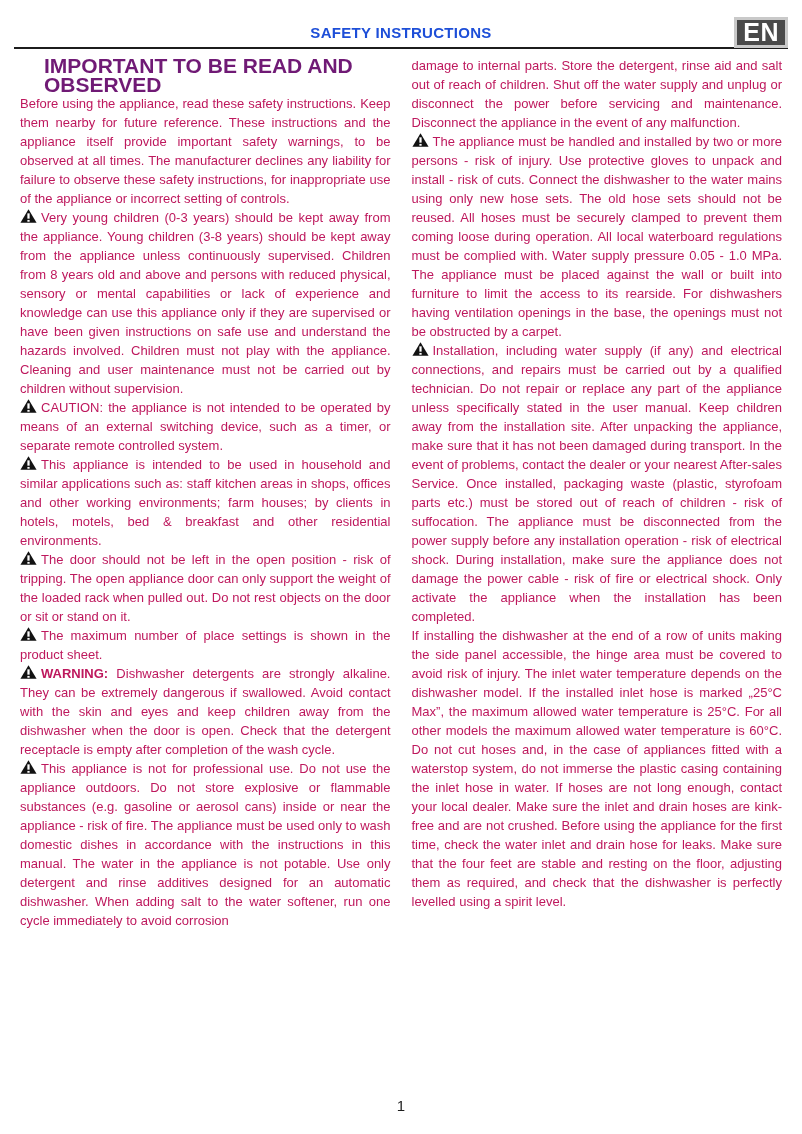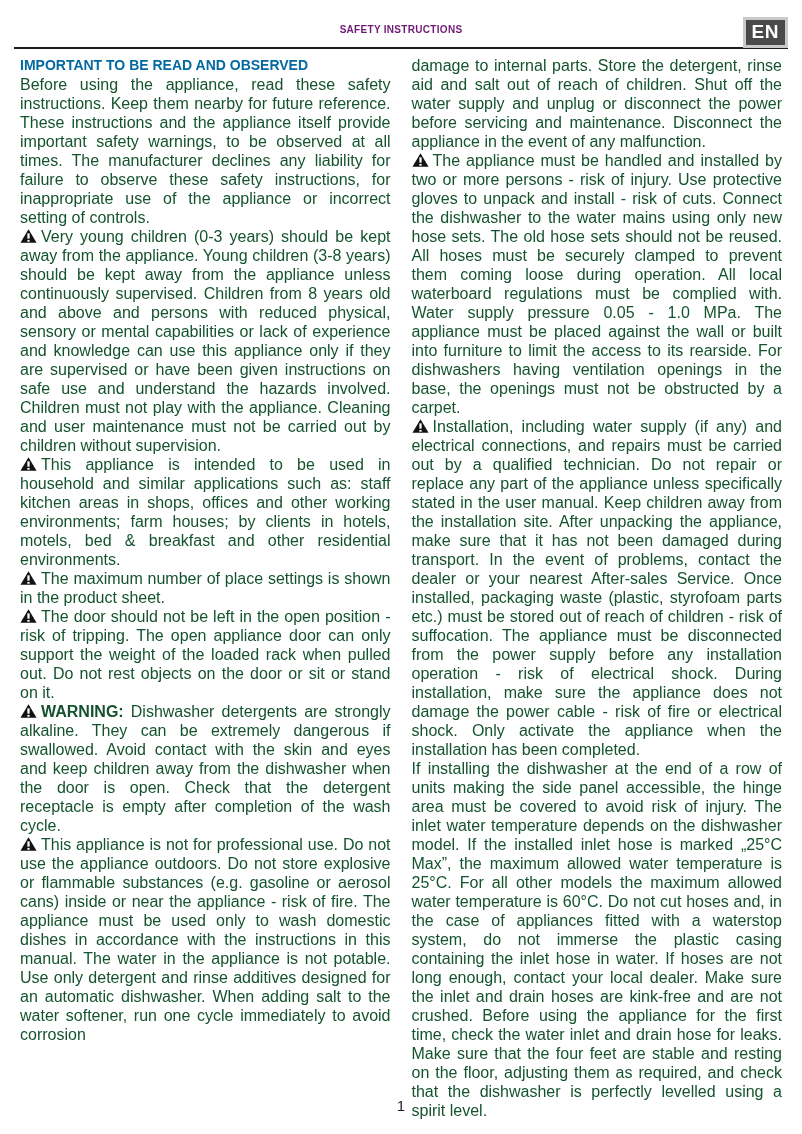--- a/index.html
+++ b/index.html
@@ -9,63 +9,64 @@
     font-family: "Liberation Sans", sans-serif;
     color: #1d1d1d;
     position: relative;
     overflow: hidden;
   }
   .page { position: absolute; inset: 0; padding: 14px 14px 0 14px; }
 
   .header { position: relative; height: 33px; }
   .title {
     text-align: center;
-    font-size: 10px;
+    font-size: 15px;
     font-weight: bold;
     letter-spacing: .3px;
     padding-top: 10px;
-    color: #701a75;
+    color: #1d4ed8;
   }
   .lang-badge {
     position: absolute; right: 0; top: 3px;
     background: #c9c9c9;
     padding: 3px;
     line-height: 0;
   }
   .lang-badge-inner {
     display: inline-block;
     background: #4a4a4a;
     color: #ffffff;
     font-weight: bold;
-    font-size: 19px;
+    font-size: 25px;
     line-height: 24px;
     padding: 0 6px 1px 6px;
     letter-spacing: .5px;
   }
   .rule { border-bottom: 2px solid #1c1c1c; }
 
   .columns {
     display: flex;
     gap: 21px;
     padding: 7px 6px 0 6px;
   }
   .col { flex: 1; min-width: 0; }
 
   .para {
-    font-size: 16px;
+    font-size: 13px;
     line-height: 19px;
     text-align: justify;
-    color: #14532d;
+    color: #be185d;
   }
   .sec-heading {
-    font-size: 14px;
+    font-size: 21px;
     line-height: 19px;
     font-weight: bold;
-    color: #0369a1;
+    color: #701a75;
     margin-top: 9px;
+    margin-left: 24px;
   }
   .col > .sec-heading:first-child { margin-top: 0; }
 
   .warn { display: inline-block; margin-right: 4px; }
   .warn svg { width: 17px; height: 14px; vertical-align: -1px; display: inline-block; }
 
   .page-number {
     position: absolute;
     bottom: 20px; left: 0; right: 0;
     text-align: center;
@@ -93,31 +94,36 @@
         <p class="para">Before using the appliance, read these safety instructions. Keep them nearby for future reference. These instructions and the appliance itself provide important safety warnings, to be observed at all times. The manufacturer declines any liability for failure to observe these safety instructions, for inappropriate use of the appliance or incorrect setting of controls.</p>
         <p class="para"><span class="warn"><svg viewBox="0 0 24 20" aria-hidden="true">
               <polygon points="12,0.5 23.5,19.5 0.5,19.5" fill="#121212"></polygon>
               <rect x="10.4" y="6.2" width="3.2" height="7.6" fill="#ffffff"></rect>
               <rect x="10.4" y="15.6" width="3.2" height="2.6" fill="#ffffff"></rect>
             </svg></span>Very young children (0-3 years) should be kept away from the appliance. Young children (3-8 years) should be kept away from the appliance unless continuously supervised. Children from 8 years old and above and persons with reduced physical, sensory or mental capabilities or lack of experience and knowledge can use this appliance only if they are supervised or have been given instructions on safe use and understand the hazards involved. Children must not play with the appliance. Cleaning and user maintenance must not be carried out by children without supervision.</p>
         <p class="para"><span class="warn"><svg viewBox="0 0 24 20" aria-hidden="true">
               <polygon points="12,0.5 23.5,19.5 0.5,19.5" fill="#121212"></polygon>
               <rect x="10.4" y="6.2" width="3.2" height="7.6" fill="#ffffff"></rect>
               <rect x="10.4" y="15.6" width="3.2" height="2.6" fill="#ffffff"></rect>
+            </svg></span>CAUTION: the appliance is not intended to be operated by means of an external switching device, such as a timer, or separate remote controlled system.</p>
+        <p class="para"><span class="warn"><svg viewBox="0 0 24 20" aria-hidden="true">
+              <polygon points="12,0.5 23.5,19.5 0.5,19.5" fill="#121212"></polygon>
+              <rect x="10.4" y="6.2" width="3.2" height="7.6" fill="#ffffff"></rect>
+              <rect x="10.4" y="15.6" width="3.2" height="2.6" fill="#ffffff"></rect>
             </svg></span>This appliance is intended to be used in household and similar applications such as: staff kitchen areas in shops, offices and other working environments; farm houses; by clients in hotels, motels, bed &amp; breakfast and other residential environments.</p>
         <p class="para"><span class="warn"><svg viewBox="0 0 24 20" aria-hidden="true">
               <polygon points="12,0.5 23.5,19.5 0.5,19.5" fill="#121212"></polygon>
               <rect x="10.4" y="6.2" width="3.2" height="7.6" fill="#ffffff"></rect>
               <rect x="10.4" y="15.6" width="3.2" height="2.6" fill="#ffffff"></rect>
-            </svg></span>The maximum number of place settings is shown in the product sheet.</p>
+            </svg></span>The door should not be left in the open position - risk of tripping. The open appliance door can only support the weight of the loaded rack when pulled out. Do not rest objects on the door or sit or stand on it.</p>
         <p class="para"><span class="warn"><svg viewBox="0 0 24 20" aria-hidden="true">
               <polygon points="12,0.5 23.5,19.5 0.5,19.5" fill="#121212"></polygon>
               <rect x="10.4" y="6.2" width="3.2" height="7.6" fill="#ffffff"></rect>
               <rect x="10.4" y="15.6" width="3.2" height="2.6" fill="#ffffff"></rect>
-            </svg></span>The door should not be left in the open position - risk of tripping. The open appliance door can only support the weight of the loaded rack when pulled out. Do not rest objects on the door or sit or stand on it.</p>
+            </svg></span>The maximum number of place settings is shown in the product sheet.</p>
         <p class="para"><span class="warn"><svg viewBox="0 0 24 20" aria-hidden="true">
               <polygon points="12,0.5 23.5,19.5 0.5,19.5" fill="#121212"></polygon>
               <rect x="10.4" y="6.2" width="3.2" height="7.6" fill="#ffffff"></rect>
               <rect x="10.4" y="15.6" width="3.2" height="2.6" fill="#ffffff"></rect>
             </svg></span><b>WARNING: </b>Dishwasher detergents are strongly alkaline. They can be extremely dangerous if swallowed. Avoid contact with the skin and eyes and keep children away from the dishwasher when the door is open. Check that the detergent receptacle is empty after completion of the wash cycle.</p>
         <p class="para"><span class="warn"><svg viewBox="0 0 24 20" aria-hidden="true">
               <polygon points="12,0.5 23.5,19.5 0.5,19.5" fill="#121212"></polygon>
               <rect x="10.4" y="6.2" width="3.2" height="7.6" fill="#ffffff"></rect>
               <rect x="10.4" y="15.6" width="3.2" height="2.6" fill="#ffffff"></rect>
             </svg></span>This appliance is not for professional use. Do not use the appliance outdoors. Do not store explosive or flammable substances (e.g. gasoline or aerosol cans) inside or near the appliance - risk of fire. The appliance must be used only to wash domestic dishes in accordance with the instructions in this manual. The water in the appliance is not potable. Use only detergent and rinse additives designed for an automatic dishwasher. When adding salt to the water softener, run one cycle immediately to avoid corrosion</p>

